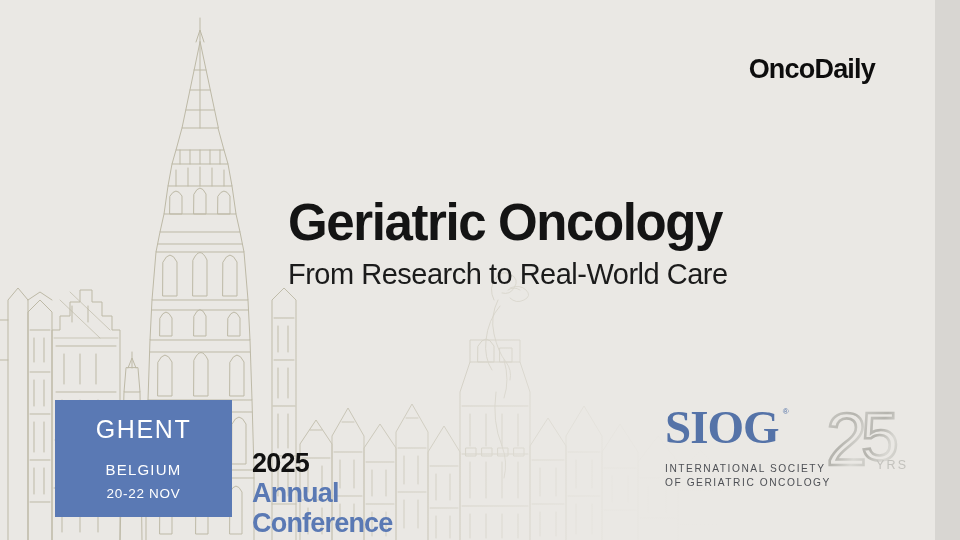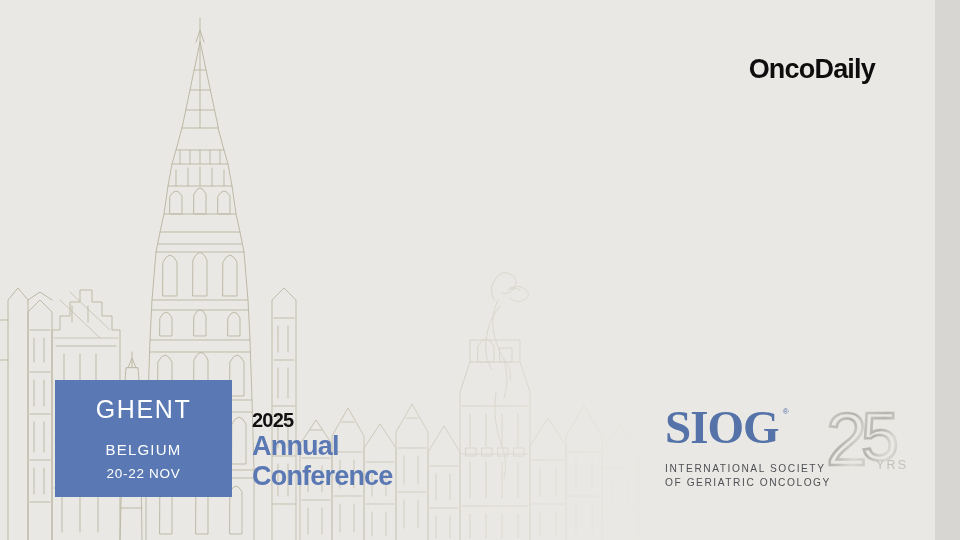--- a/index.html
+++ b/index.html
@@ -70,21 +70,21 @@
     letter-spacing: -0.5px;
     color: #1b1b1b;
     margin: 9px 0 0 0;
     line-height: 1.1;
   }
 
   
   #ghent-card {
     position: absolute;
     left: 55px;
-    top: 380px;
+    top: 400px;
     width: 177px;
     height: 117px;
     background: #5a79b4;
     color: #ffffff;
     display: flex;
     flex-direction: column;
     align-items: center;
     justify-content: center;
   }
   #ghent-city {
@@ -109,24 +109,25 @@
   }
 
   
   #conf-block {
     position: absolute;
     left: 252px;
     top: 410px;
     line-height: 1;
   }
   #conf-year {
-    font-size: 20px;
+    font-size: 27px;
     font-weight: bold;
     letter-spacing: -0.8px;
     color: #111111;
+    margin-top: 40px;
   }
   #conf-annual, #conf-conference {
     font-size: 27px;
     font-weight: bold;
     letter-spacing: -0.8px;
     color: #5a79b4;
     margin-top: 3px;
   }
 
   
@@ -330,20 +331,24 @@
 
       <path d="M740 540 L740 500 L760 482 L780 500 L780 540" opacity="0.18"></path>
       <path d="M790 540 L790 512 L806 498 L822 512 L822 540" opacity="0.12"></path>
     </g>
   </svg>
 
   <div id="bg-fade"></div>
 
   <div id="brand">OncoDaily</div>
 
+  <div id="headline">
+    <h1 id="title">Geriatric Oncology</h1>
+    <p id="subtitle">From Research to Real-World Care</p>
+  </div>
 
   <div id="ghent-card">
     <div id="ghent-city">GHENT</div>
     <div id="ghent-country">BELGIUM</div>
     <div id="ghent-dates">20-22 NOV</div>
   </div>
 
   <div id="conf-block">
     <div id="conf-year">2025</div>
     <div id="conf-annual">Annual</div>

